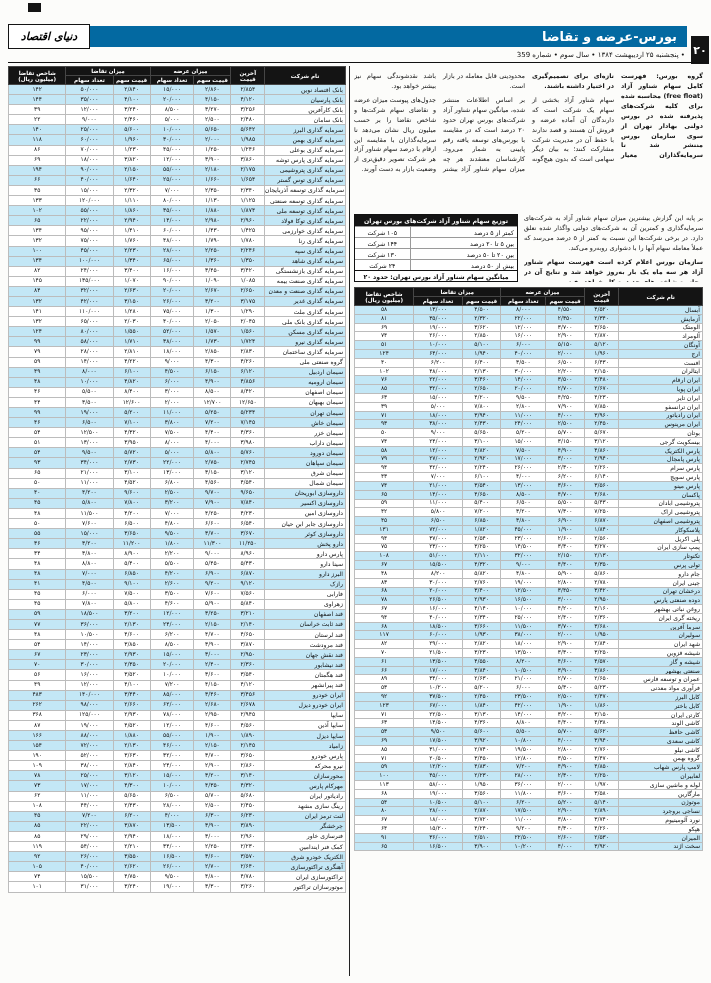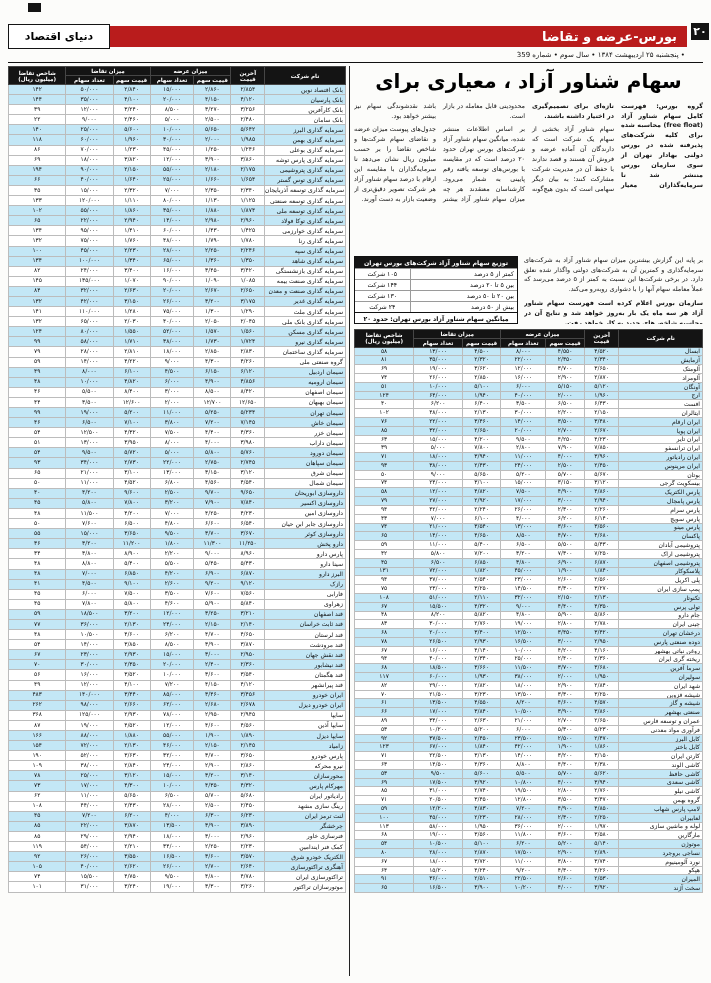--- a/index.html
+++ b/index.html
@@ -1,34 +1,34 @@
 <!DOCTYPE html>
 <html lang="fa" dir="rtl"><head>
 <meta charset="utf-8">
 <style>
   *{margin:0;padding:0;box-sizing:border-box}
   html,body{width:711px;height:983px;background:#e9e9e6;font-family:"DejaVu Sans",sans-serif}
   .page{position:relative;width:711px;height:983px;background:#fcfcfa;direction:rtl;overflow:hidden}
   .fold-mark{position:absolute;top:3px;left:28px;width:13px;height:9px;background:#141414}
-  .pagenum{position:absolute;top:23px;right:2px;width:18px;height:17px;background:#141414;color:#fff;
+  .pagenum{position:absolute;top:36px;right:2px;width:18px;height:28px;background:#141414;color:#fff;
            font-size:11px;font-weight:bold;display:flex;align-items:center;justify-content:center}
-  .hbar{position:absolute;top:26px;right:24px;left:90px;height:21px;background:#b91c1c;color:#fff;
+  .hbar{position:absolute;top:26px;right:24px;left:90px;height:21px;background:#0369a1;color:#fff;
         display:flex;align-items:center;justify-content:flex-start;padding:0 10px;font-size:13px;font-weight:bold;letter-spacing:.4px}
-  .logo-box{position:absolute;top:24px;left:8px;width:102px;height:25px;border:1.5px solid #141414;
-            display:flex;align-items:center;justify-content:center;font-size:11px;font-weight:bold;background:#fff}
+  .logo-box{position:absolute;top:24px;left:8px;width:82px;height:25px;border:1.5px solid #141414;
+            display:flex;align-items:center;justify-content:center;font-size:11px;font-weight:bold;font-style:italic;background:#fff}
   .dateline{position:absolute;top:51px;right:26px;font-size:7px;color:#111}
   .toprule{position:absolute;top:62px;left:8px;right:8px;border-top:1.3px solid #111}
   .leftcol{position:absolute;top:66px;left:8px;width:338px;bottom:7px}
   .divider{position:absolute;top:66px;left:349px;bottom:7px;border-left:1px solid #222}
   .rightcol{position:absolute;top:66px;left:354px;width:349px;bottom:7px}
   h1.title{font-size:20px;line-height:1.38;text-align:center;font-weight:bold;color:#000;margin:2px 0 6px}
   .body-text{column-count:4;column-gap:7px;text-align:justify;font-size:6.4px;line-height:1.55;height:142px;overflow:hidden;color:#111}
   .body-text p{margin-bottom:4px}
   .body-text p:first-child{font-weight:bold}
-  .boxrow{display:flex;gap:6px;height:68px;margin-top:12px;overflow:hidden}
+  .boxrow{display:flex;gap:6px;height:68px;margin-top:0;overflow:hidden}
   .cont-text{flex:1;font-size:6.4px;text-align:justify;line-height:1.55;overflow:hidden;color:#111}
   .cont-text p{margin-bottom:4px}
   .cont-text p:last-child{font-weight:bold}
   .statbox{width:47%;border:1px solid #111;font-size:6.2px;background:#fff;display:flex;flex-direction:column}
   .statbox .bh{background:#141414;color:#fff;text-align:center;padding:2px 1px;font-weight:bold;font-size:6.2px}
   .statbox table{width:100%;border-collapse:collapse}
   .statbox td{border-top:1px solid #9a9a9a;padding:1.5px 3px}
   .statbox td+td{border-right:1px solid #9a9a9a;text-align:center;width:34%}
   .statbox .bf{border-top:1px solid #111;padding:2px;text-align:center;font-weight:bold;margin-top:auto}
   table.tbl{width:100%;border-collapse:collapse;table-layout:fixed;border:1.2px solid #111;background:#fff}
@@ -807,21 +807,20 @@
             <td>۳۱/۰۰۰</td>
             <td>۱۰۱</td>
           </tr>
         </tbody>
     </table>
   </div>
 
   <div class="rightcol">
 
     <h1 class="title">
-      <span style="display:block">سهام شناور آزاد ، معیاری برای</span>
     </h1>
 
     <div class="body-text">
         <p>گروه بورس: فهرست کامل سهام شناور آزاد (free float) محاسبه شده برای کلیه شرکت‌های پذیرفته شده در بورس دولتی بهادار تهران از سوی سازمان بورس منتشر شد تا سرمایه‌گذاران معیار تازه‌ای برای تصمیم‌گیری در اختیار داشته باشند.</p>
         <p>سهام شناور آزاد بخشی از سهام یک شرکت است که دارندگان آن آماده عرضه و فروش آن هستند و قصد ندارند با حفظ آن در مدیریت شرکت مشارکت کنند؛ به بیان دیگر سهامی است که بدون هیچ‌گونه محدودیتی قابل معامله در بازار است.</p>
         <p>بر اساس اطلاعات منتشر شده، میانگین سهام شناور آزاد شرکت‌های بورس تهران حدود ۲۰ درصد است که در مقایسه با بورس‌های توسعه یافته رقم پایینی به شمار می‌رود. کارشناسان معتقدند هر چه میزان سهام شناور آزاد بیشتر باشد نقدشوندگی سهام نیز بیشتر خواهد بود.</p>
         <p>جدول‌های پیوست میزان عرضه و تقاضای سهام شرکت‌ها و شاخص تقاضا را بر حسب میلیون ریال نشان می‌دهد تا سرمایه‌گذاران با مقایسه این ارقام با درصد سهام شناور آزاد هر شرکت تصویر دقیق‌تری از وضعیت بازار به دست آورند.</p>
       </div>
 
     <div class="boxrow">

